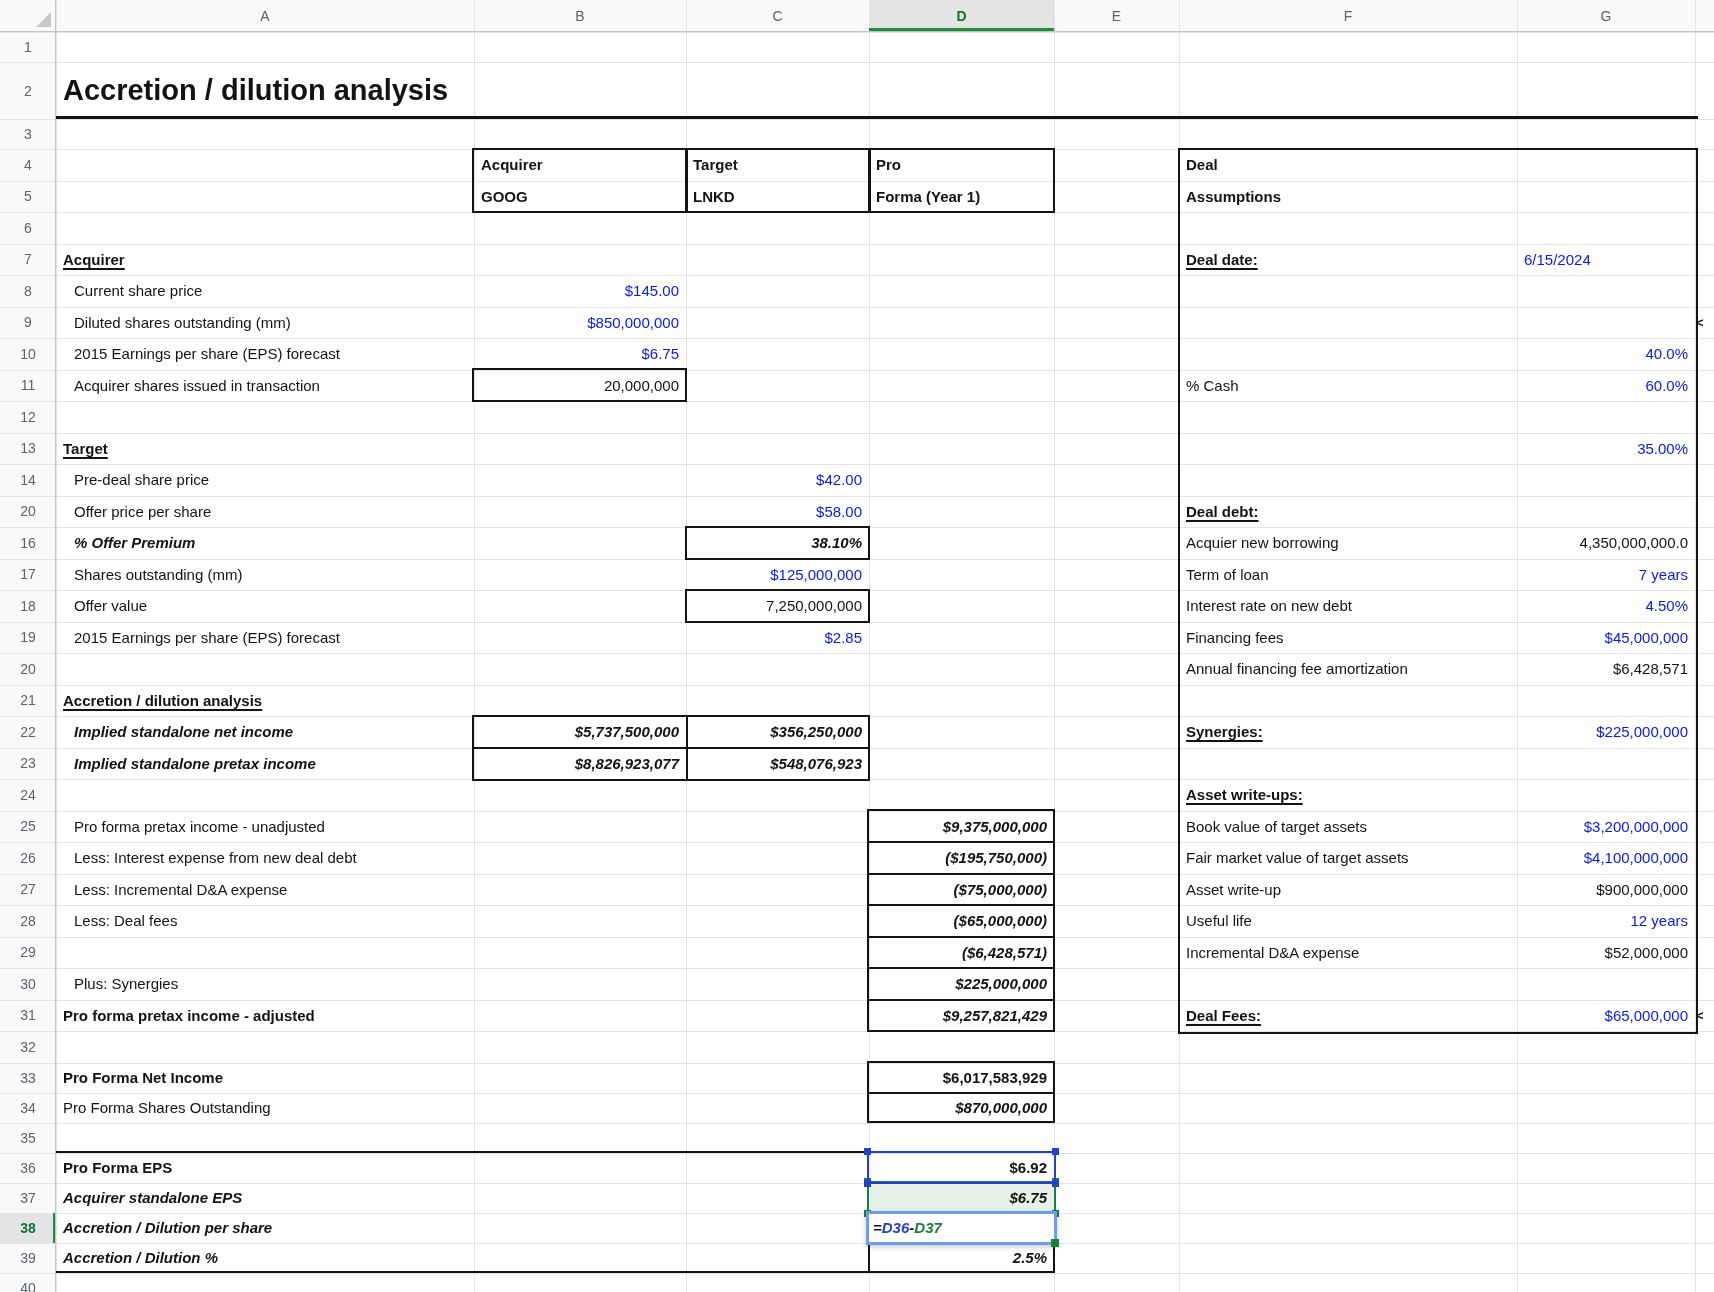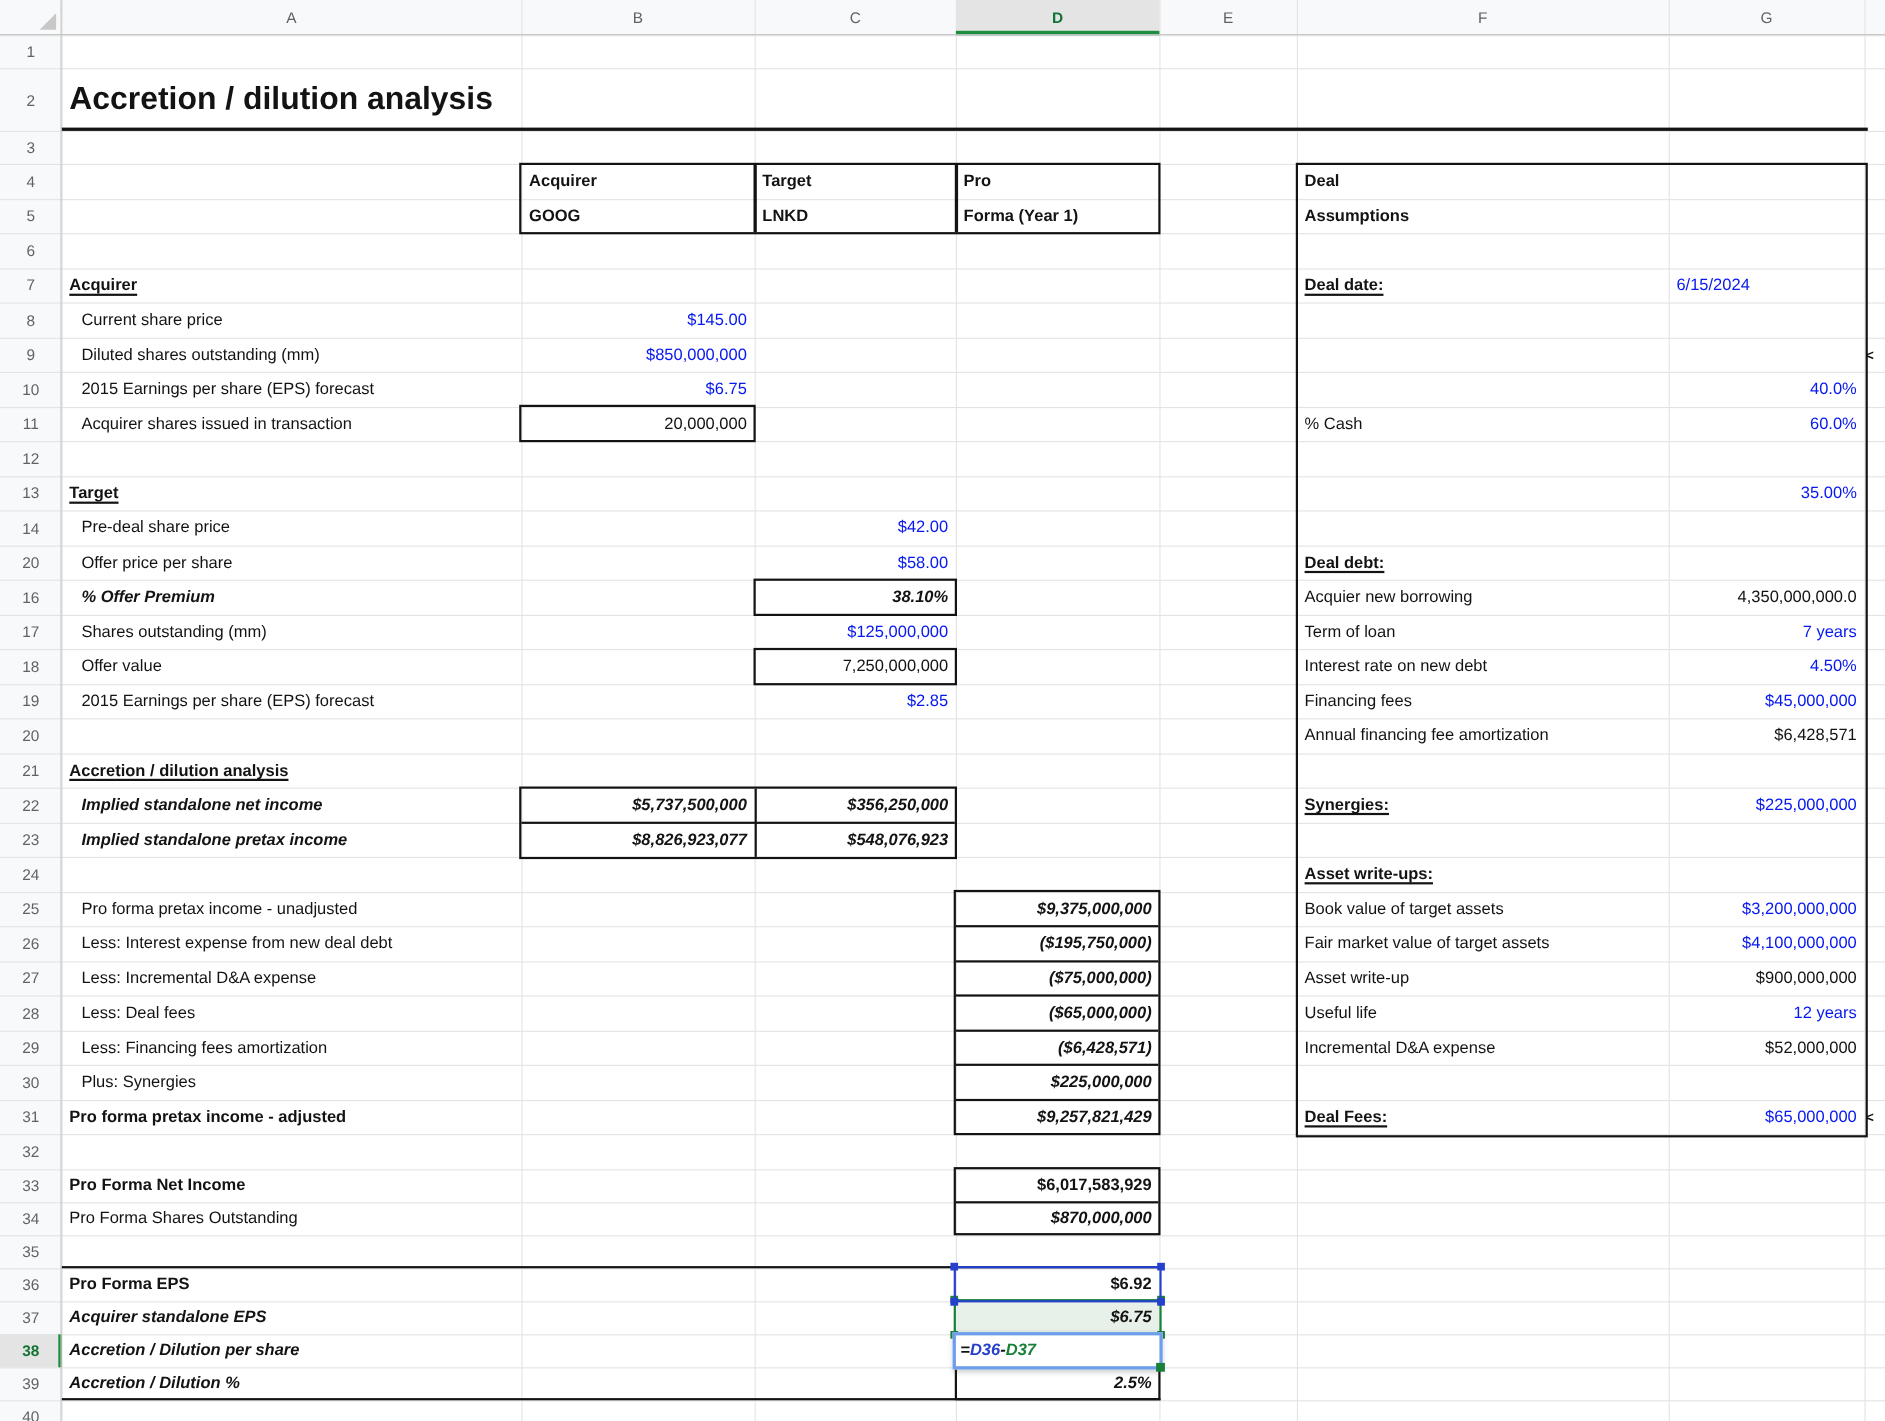--- a/index.html
+++ b/index.html
@@ -273,21 +273,20 @@
   <div class="cell col-F r-26">Fair market value of target assets</div>
   <div class="cell col-G r-26 num blue">$4,100,000,000</div>
   <div class="cell col-A r-27 ind">Less: Incremental D&amp;A expense</div>
   <div class="cell col-D r-27 num i">($75,000,000)</div>
   <div class="cell col-F r-27">Asset write-up</div>
   <div class="cell col-G r-27 num">$900,000,000</div>
   <div class="cell col-A r-28 ind">Less: Deal fees</div>
   <div class="cell col-D r-28 num i">($65,000,000)</div>
   <div class="cell col-F r-28">Useful life</div>
   <div class="cell col-G r-28 num blue">12 years</div>
-  <div class="cell col-A r-29 ind">Less: Financing fees amortization</div>
   <div class="cell col-D r-29 num i">($6,428,571)</div>
   <div class="cell col-F r-29">Incremental D&amp;A expense</div>
   <div class="cell col-G r-29 num">$52,000,000</div>
   <div class="cell col-A r-30 ind">Plus: Synergies</div>
   <div class="cell col-D r-30 num i">$225,000,000</div>
   <div class="cell col-A r-31 b">Pro forma pretax income - adjusted</div>
   <div class="cell col-D r-31 num i">$9,257,821,429</div>
   <div class="cell col-F r-31 b u">Deal Fees:</div>
   <div class="cell col-G r-31 num blue">$65,000,000</div>
   <div class="cell col-H r-31 lt">&lt;</div>

